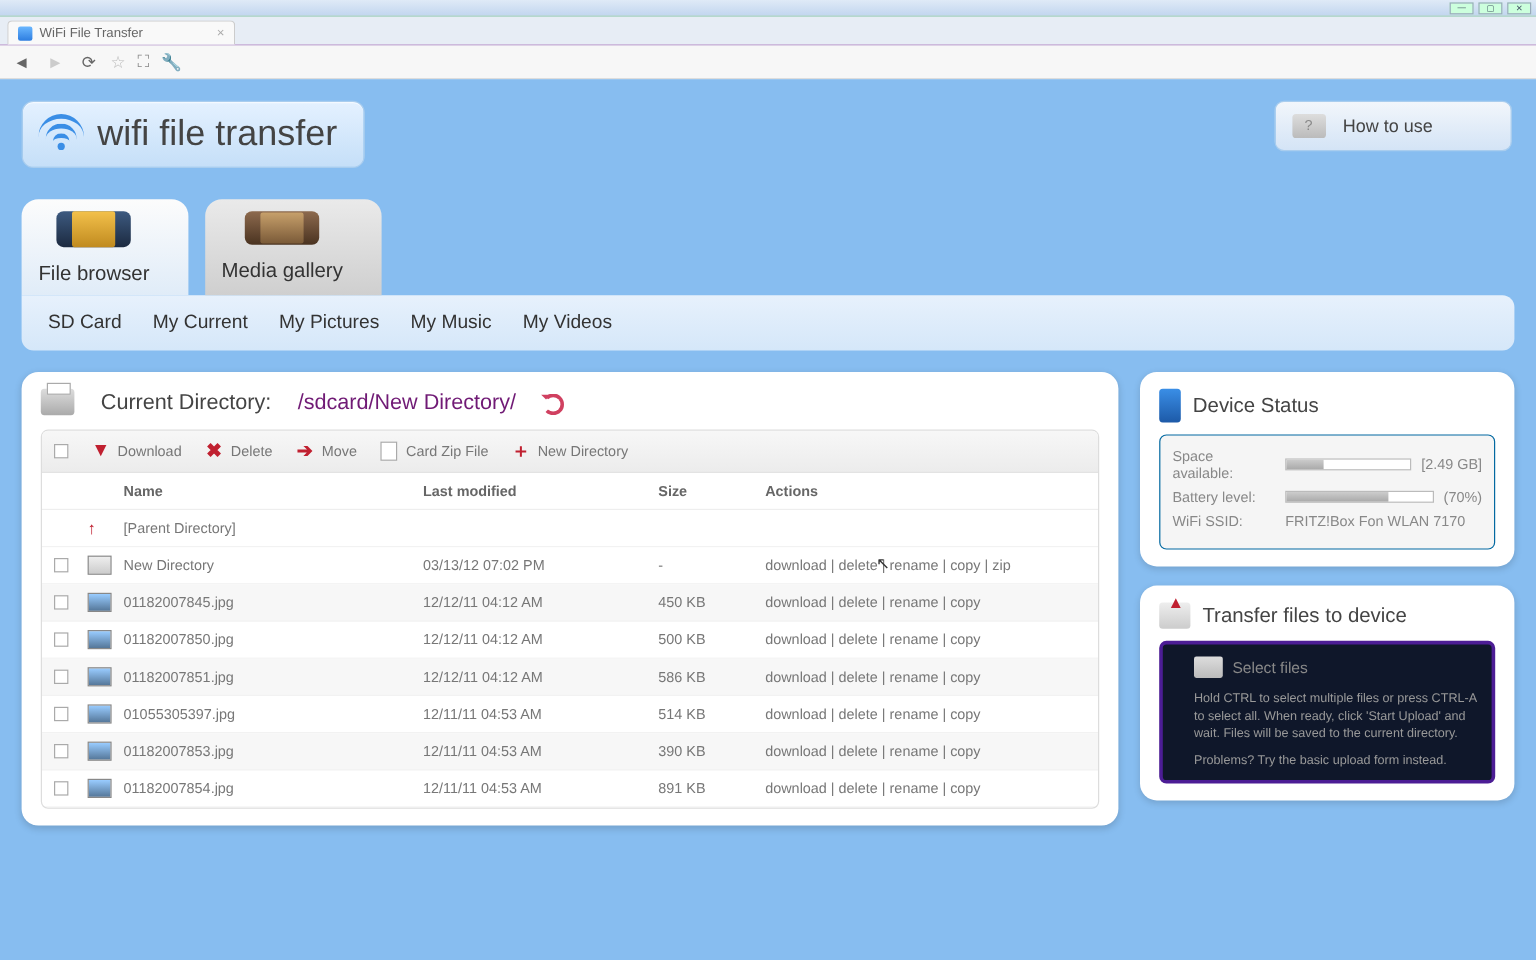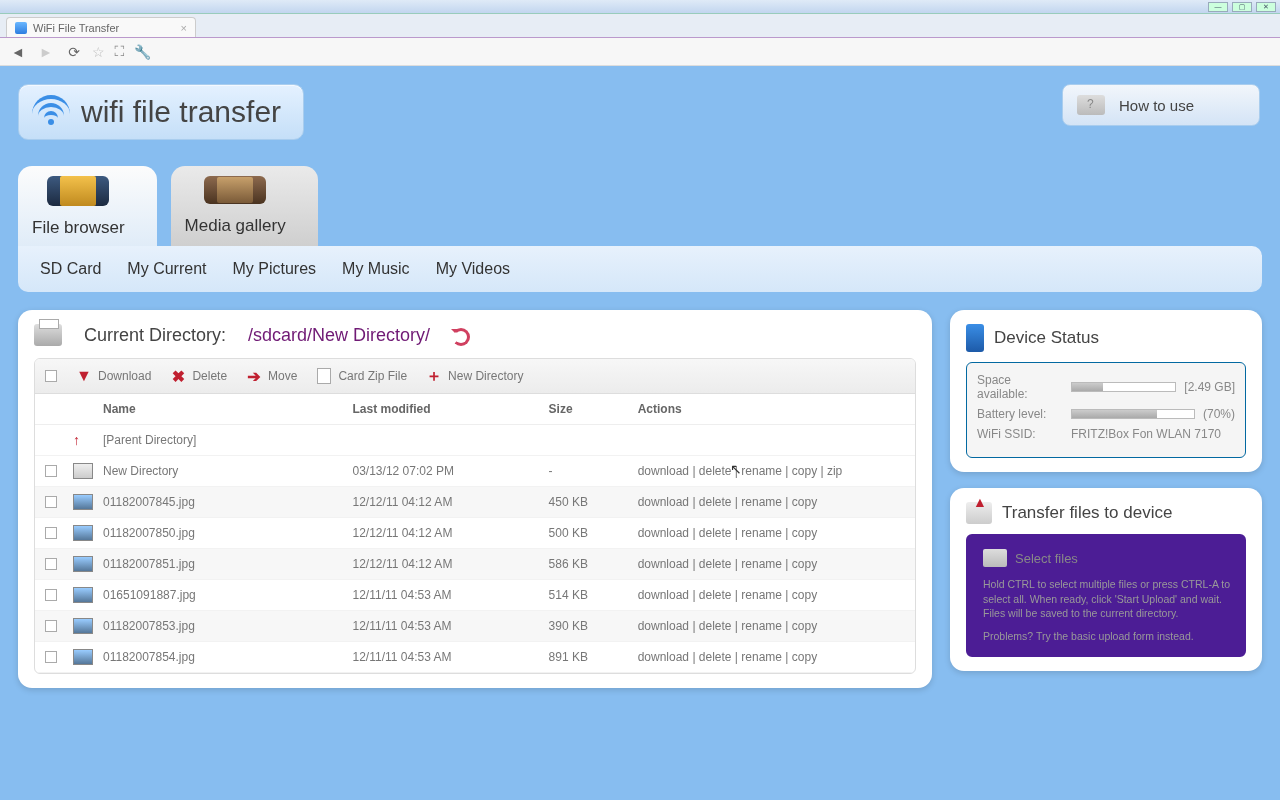--- a/index.html
+++ b/index.html
@@ -85,21 +85,21 @@
 
 .side-title{display:flex;align-items:center;gap:10px;font-size:17px;color:#444;margin-bottom:10px;}
 .phone-ic{width:18px;height:28px;background:linear-gradient(#3a8ee6,#1d5aa8);border-radius:3px;}
 .status-grid{background:#f5f5f5;border:1px solid #0369a1;border-radius:6px;padding:10px;font-size:12px;color:#888;}
 .status-row{display:flex;align-items:center;gap:8px;margin-bottom:6px;}
 .status-row .lbl{width:86px;}
 .bar{flex:1;height:10px;border:1px solid #bbb;background:#fff;position:relative;}
 .bar .fill{position:absolute;left:0;top:0;bottom:0;background:linear-gradient(#ccc,#aaa);}
 .upload-ic{width:26px;height:22px;background:linear-gradient(#eee,#ccc);border-radius:3px;position:relative;}
 .upload-ic::after{content:"▲";position:absolute;left:7px;top:-8px;color:#c02030;font-size:14px;}
-.select-files{background:#4c1d95;border:5px solid #4c1d95;border-radius:6px;padding:10px 10px 8px 12px;}
+.select-files{background:#0f172a;border:3px solid #4c1d95;border-radius:6px;padding:10px 10px 8px 26px;}
 .sf-btn{display:flex;align-items:center;gap:8px;font-size:13px;color:#888;margin-bottom:10px;}
 .sf-btn .fld2{width:24px;height:18px;background:linear-gradient(#ddd,#bbb);border-radius:2px;}
 .sf-text{font-size:10.5px;color:#999;line-height:1.4;}
 .cursor{position:absolute;left:730px;top:395px;font-size:14px;color:#333;}
 </style>
 </head>
 <body>
 
 <div class="window-chrome">
   <div class="win-btn">—</div>
@@ -266,21 +266,21 @@
               <div class="col-size">586 KB</div>
               <div class="col-act">download | delete | rename | copy</div>
             </div>
             <div class="row">
               <div class="col-chk">
                 <div class="chk"></div>
               </div>
               <div class="col-ico">
                 <div class="thumb"></div>
               </div>
-              <div class="col-name">01651091887.jpg</div>
+              <div class="col-name">01055305397.jpg</div>
               <div class="col-mod">12/11/11 04:53 AM</div>
               <div class="col-size">514 KB</div>
               <div class="col-act">download | delete | rename | copy</div>
             </div>
             <div class="row alt">
               <div class="col-chk">
                 <div class="chk"></div>
               </div>
               <div class="col-ico">
                 <div class="thumb"></div>

